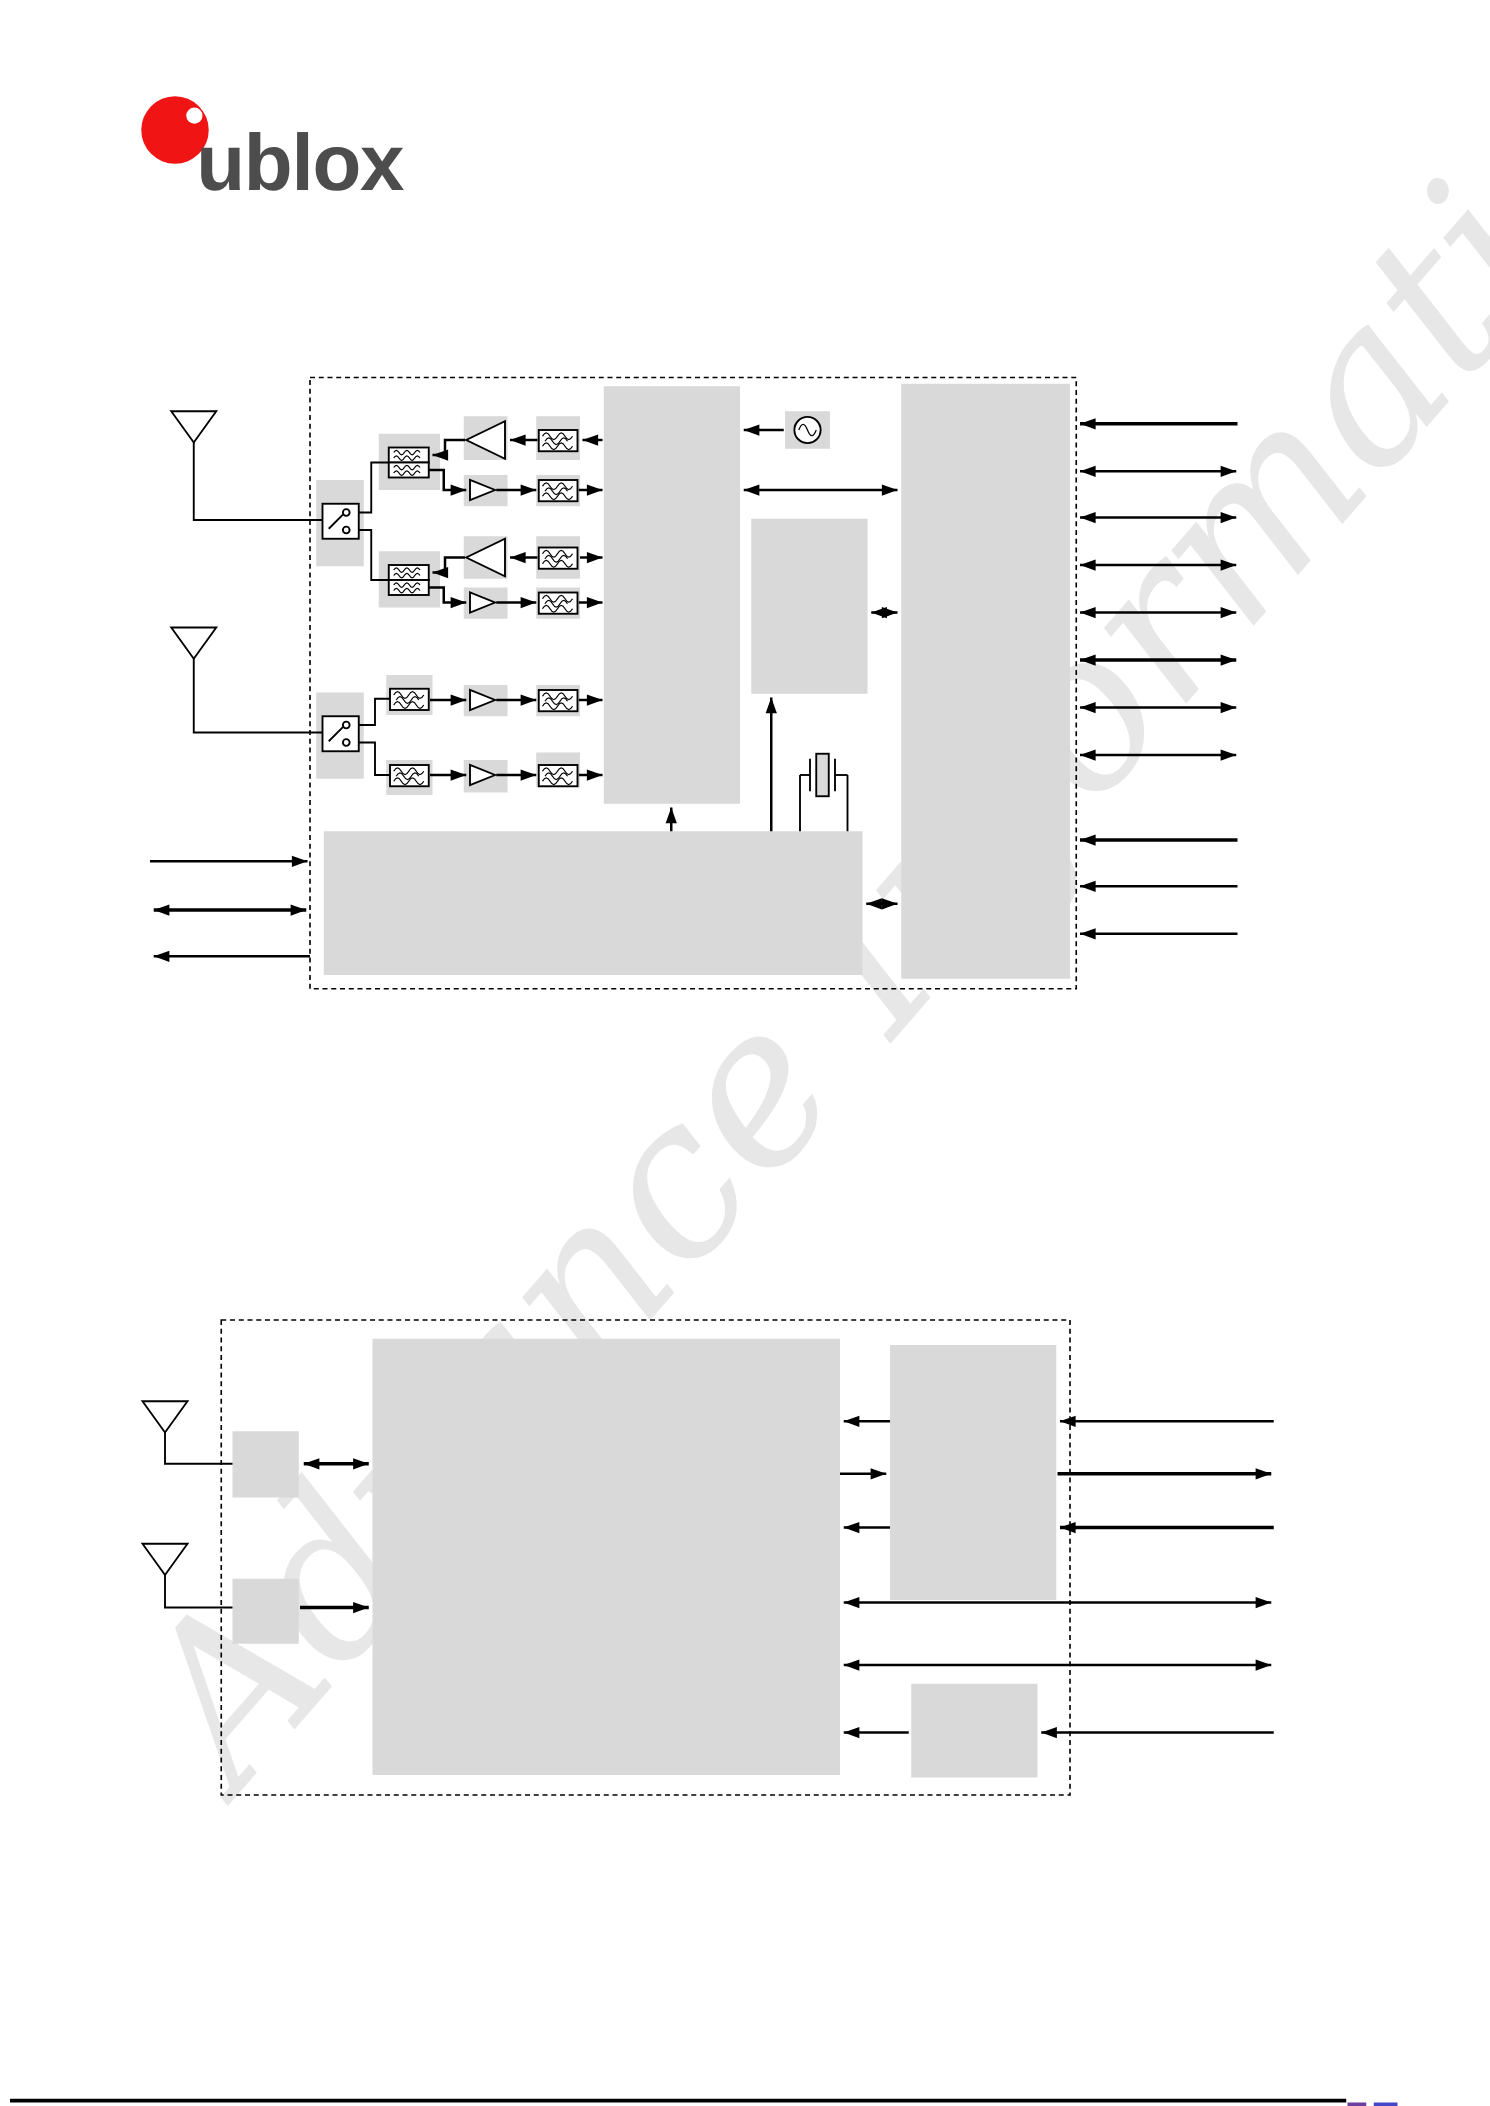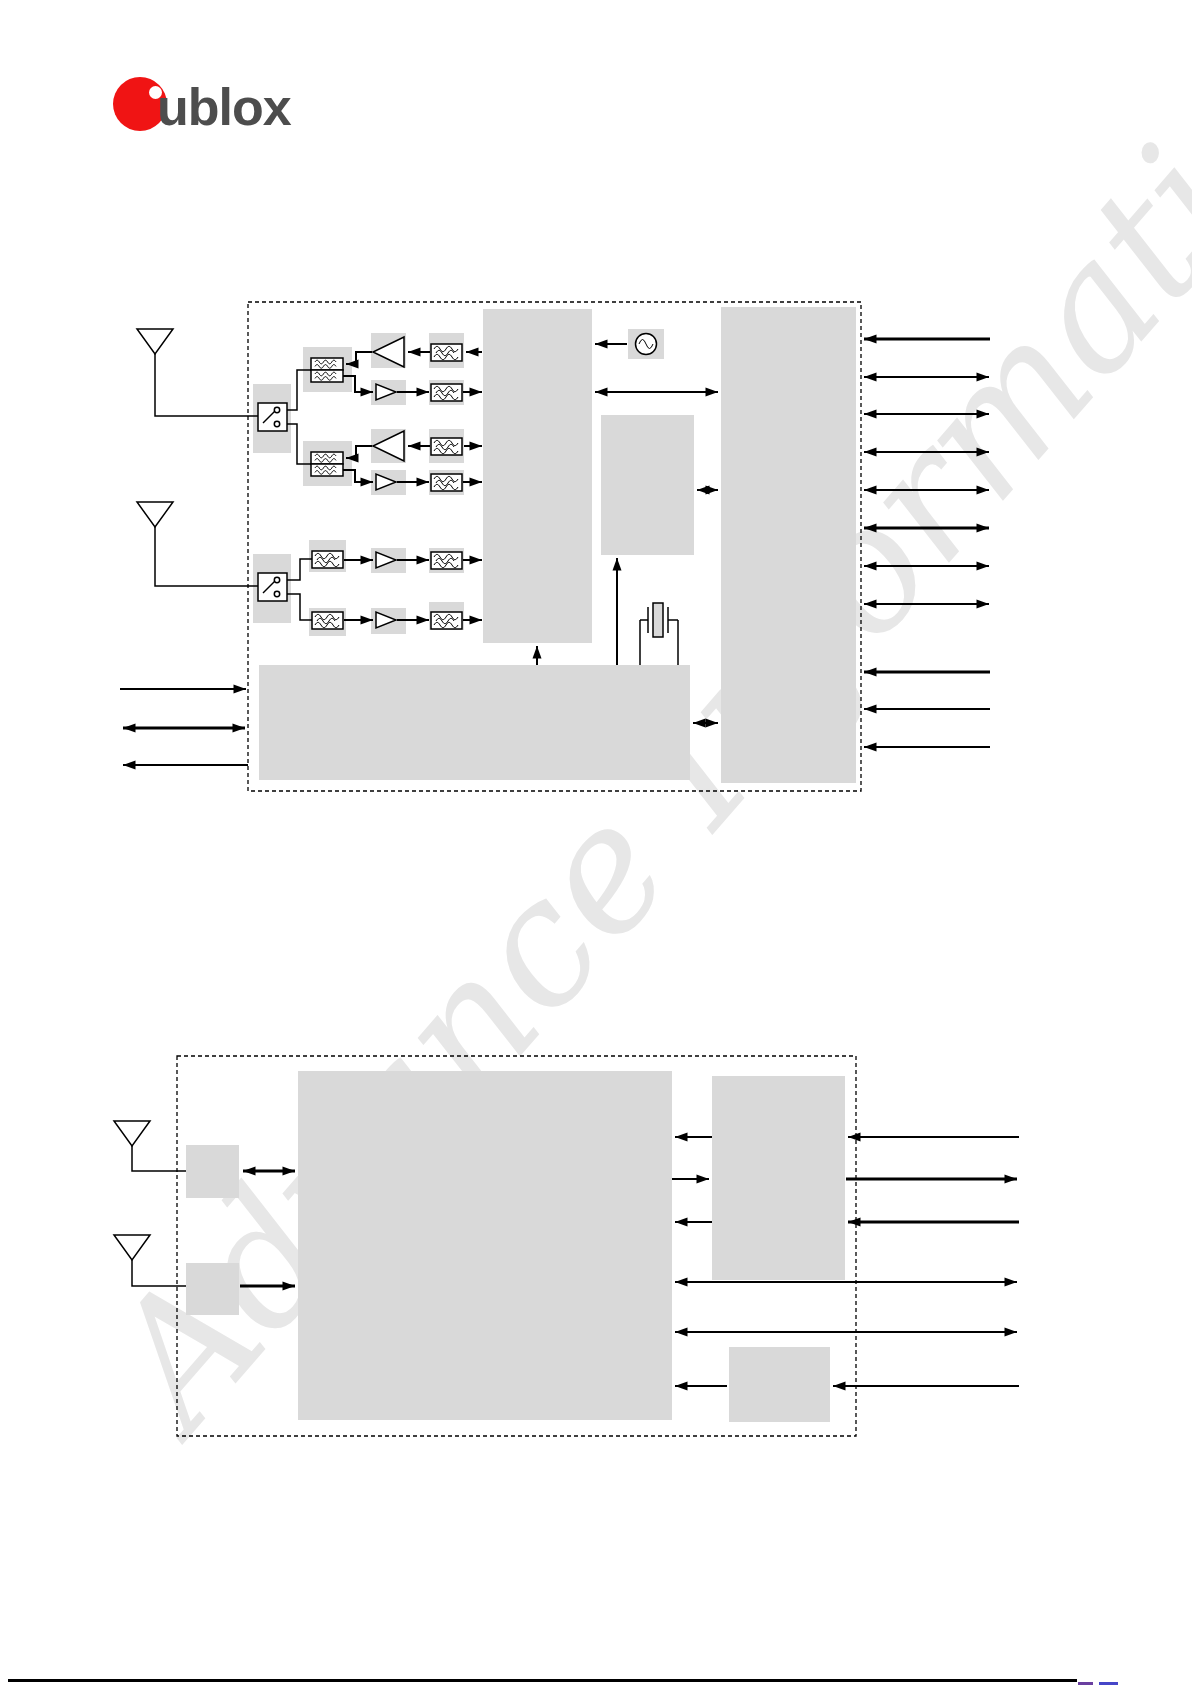--- a/index.html
+++ b/index.html
@@ -19,21 +19,21 @@
     transform:rotate(-49deg);
     transform-origin:0 0;
     user-select:none;
     z-index:1;
   }
   
   .logo{position:absolute;left:113px;top:77px;width:220px;height:60px;z-index:3;}
   .logo .disc{position:absolute;left:0;top:0;width:54px;height:54px;border-radius:50%;
     background:var(--brand-red,#f01414);}
   .logo .dot{position:absolute;left:36px;top:9px;width:13px;height:13px;border-radius:50%;background:#fff;}
-  .logo .txt{position:absolute;left:44px;top:0px;font-weight:bold;font-size:52px;
+  .logo .txt{position:absolute;left:44px;top:16px;font-weight:bold;font-size:64px;
     letter-spacing:-1px;color:var(--logo-text,#4d4d4d);}
   
   svg.fig{position:absolute;left:0;top:0;z-index:2;}
   svg.fig .gray{fill:var(--block-gray,#d8d8d8);stroke:none;}
   svg.fig .wbox{fill:#fff;stroke:#000;stroke-width:1.5;}
   svg.fig .dash{fill:none;stroke:#000;stroke-width:1.3;stroke-dasharray:4 3;}
   svg.fig .wire{fill:none;stroke:#000;stroke-width:1.5;}
   svg.fig .arr{fill:none;stroke:#000;stroke-width:2;}
   svg.fig .arrth{fill:none;stroke:#000;stroke-width:2.8;}
   svg.fig .sym{fill:#fff;stroke:#000;stroke-width:1.5;}

